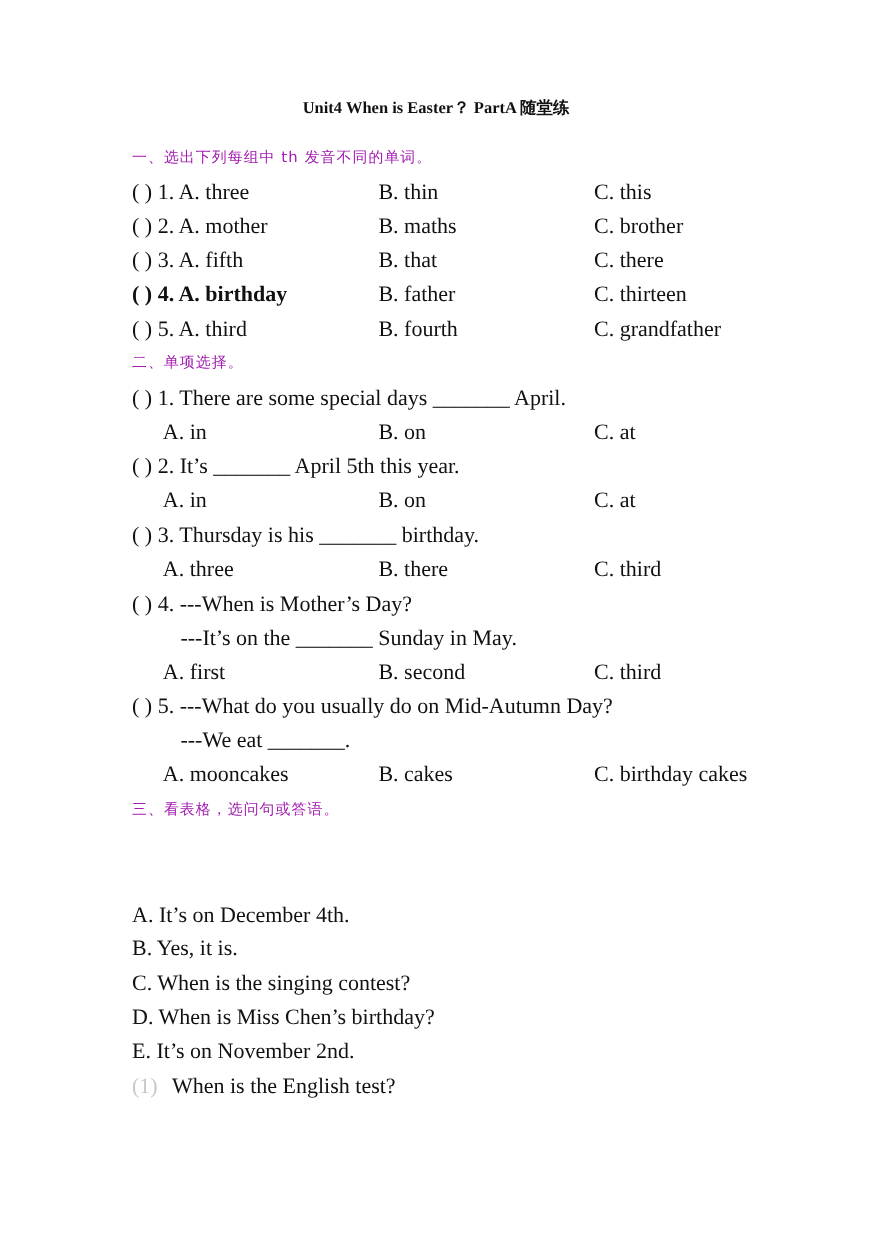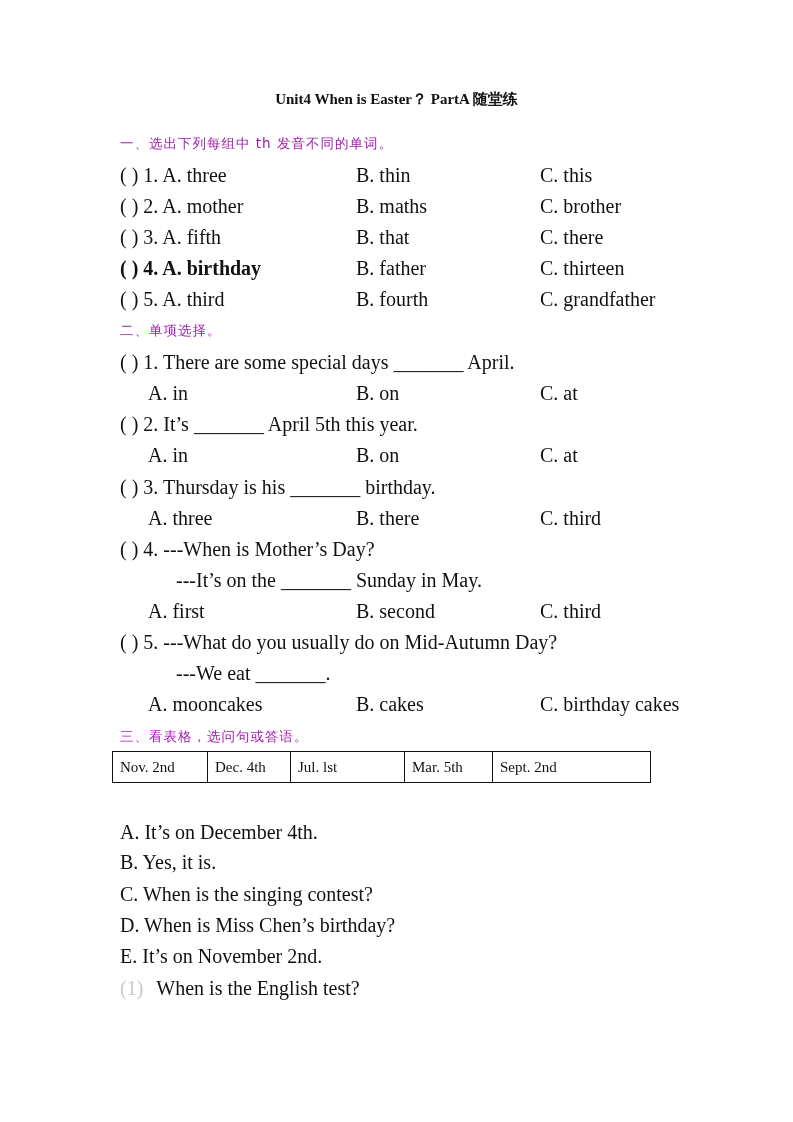--- a/index.html
+++ b/index.html
@@ -3,22 +3,22 @@
 <meta charset="utf-8">
 <style>
   html, body { margin: 0; padding: 0; background: #ffffff; }
   body { width: 793px; height: 1122px; position: relative; overflow: hidden;
          font-family: "Liberation Serif", "DejaVu Serif", serif; color: #111; }
   .line { position: absolute; font-size: 20px; line-height: 18px; white-space: nowrap; }
   .title { left: 0; width: 793px; text-align: center; font-weight: bold; font-size: 15px; }
   .cn { font-family: "DejaVu Sans", sans-serif; font-size: 13.5px; color: #a21caf; letter-spacing: 1px; }
   .colA { left: 120px; }
   .colAi { left: 148px; }
-  .colAi2 { left: 176px; }
-  .colB { left: 356px; }
+  .colAi2 { left: 164px; }
+  .colB { left: 344px; }
   .colC { left: 540px; }
   .gray { color: #c8c8c8; }
   table.sched { position: absolute; left: 112px; top: 751px; border-collapse: collapse;
                 font-size: 15px; font-family: "Liberation Serif", serif; }
   table.sched td { border: 1px solid #111; height: 30px; padding: 0 7px; white-space: nowrap; }
 </style>
 </head>
 <body>
 
 <div>
@@ -85,27 +85,20 @@
     <div class="line colAi2" style="top:664px;">---We eat _______.</div>
     <div class="line colAi" style="top:695px;">A. mooncakes</div>
     <div class="line colB" style="top:695px;">B. cakes</div>
     <div class="line colC" style="top:695px;">C. birthday cakes</div>
   </div>
 
   <div class="line cn colA" style="top:727px;">三、看表格，选问句或答语。</div>
 
   <table class="sched">
     <tbody>
-        <tr>
-      <td style="width:80px;">Nov. 2nd</td>
-      <td style="width:68px;">Dec. 4th</td>
-      <td style="width:99px;">Jul. lst</td>
-      <td style="width:73px;">Mar. 5th</td>
-      <td style="width:143px;">Sept. 2nd</td>
-    </tr>
   </tbody>
     </table>
 
   <div class="line colA" style="top:823px;">A. It’s on December 4th.</div>
   <div class="line colA" style="top:853px;">B. Yes, it is.</div>
   <div class="line colA" style="top:885px;">C. When is the singing contest?</div>
   <div class="line colA" style="top:916px;">D. When is Miss Chen’s birthday?</div>
   <div class="line colA" style="top:947px;">E. It’s on November 2nd.</div>
 
   <div class="line colA" style="top:979px;">

